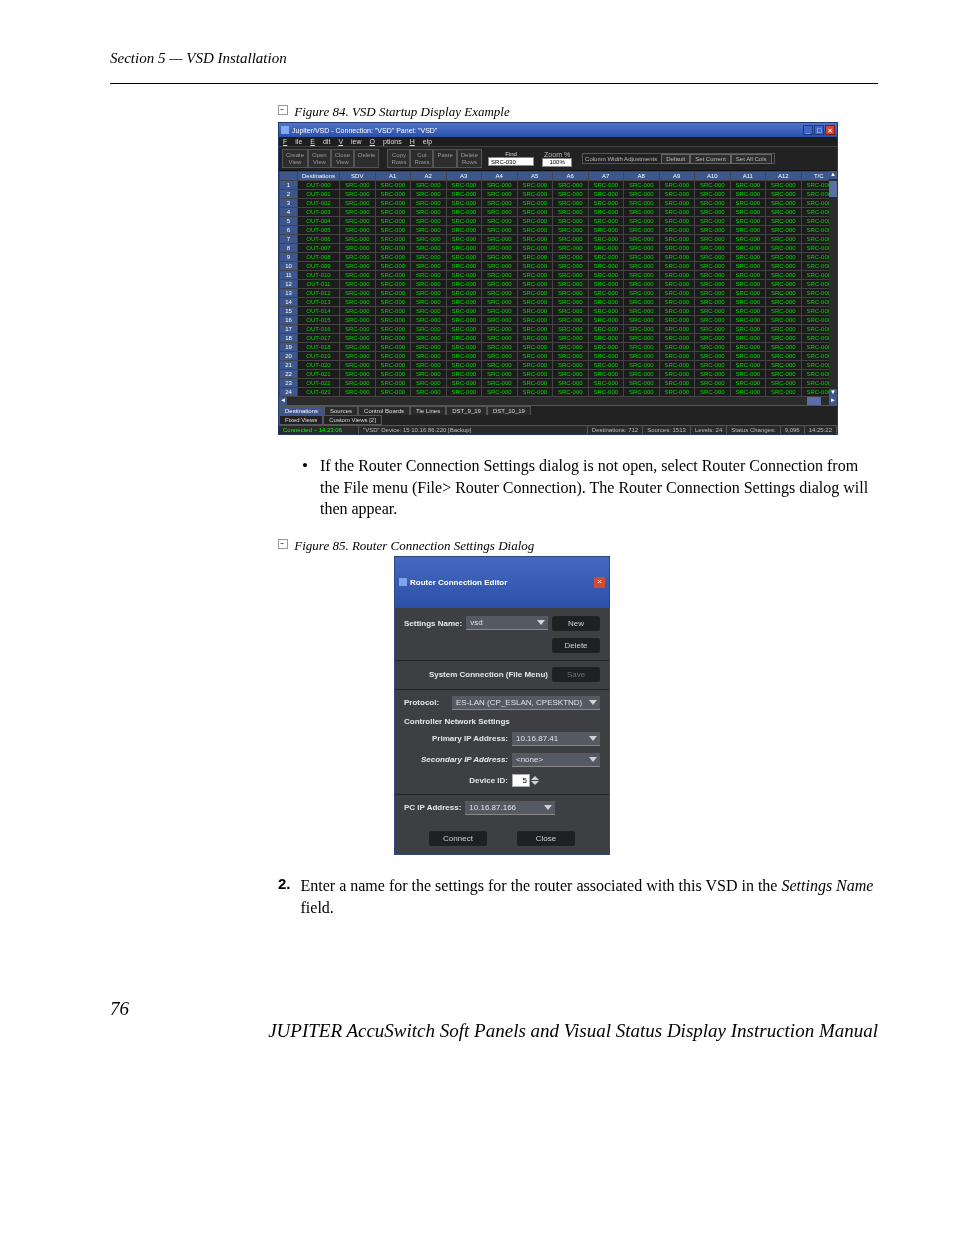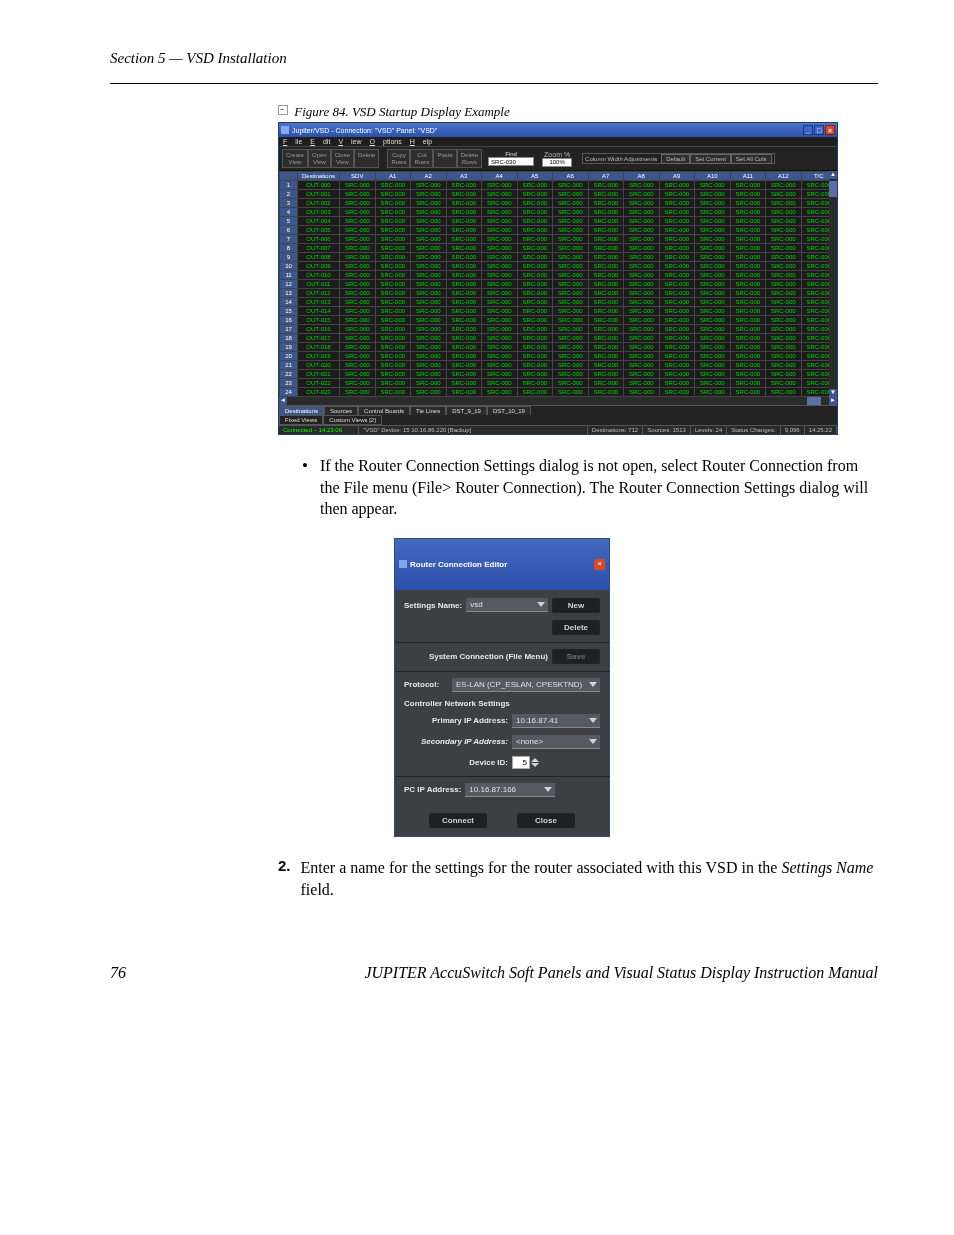--- a/index.html
+++ b/index.html
@@ -196,21 +196,21 @@
     color:#dfe1e5; padding:2px 4px; flex:1; display:flex; align-items:center;
     position:relative; height:14px;
   }
   .dlg-select .tri {
     position:absolute; right:3px; top:4px;
     width:0;height:0; border-left:4px solid transparent; border-right:4px solid transparent;
     border-top:5px solid #cfd2d6;
   }
   .dlg-btn {
     border:1px solid #222; background:#1f2024; color:#cfd2d6;
-    padding:2px 8px; font-size:8px; border-radius:2px; width:48px; text-align:center;font-weight:bold;
+    padding:2px 8px; font-size:8px; border-radius:2px; width:48px; text-align:center;
   }
   .dlg-btn.disabled { color:#6b6e73; }
   .dlg-divider { height:1px; background:#222; margin:6px -9px;}
   .dlg-syslabel { font-weight:bold; font-size:8px; color:#e5e7ea; text-align:right; flex:1;}
   .dlg-section-lbl { font-weight:bold; font-size:8px; color:#e5e7ea; margin:6px 0 6px 0;}
   .dlg-sub { margin-left:8px; }
   .stepper { display:flex; align-items:center; }
   .stepper input { width:18px; height:13px; background:#fff; color:#000; font-size:8px; text-align:right; border:1px solid #aaa; padding:0 2px;}
   .stepper .arrows { display:flex; flex-direction:column; margin-left:1px;}
   .stepper .arrows span { width:0;height:0; border-left:4px solid transparent; border-right:4px solid transparent;}
@@ -221,22 +221,23 @@
 
   
   .step-row { display:flex; margin:16px 0 0 168px;}
   .step-num {
     font-family: Arial, Helvetica, sans-serif;
     font-weight:bold; font-size:15px; margin-right:10px;
   }
 
   
   .footer {
-    display:flex; margin-top:64px;
-    font-size:16px;
+    display:flex; margin-top:80px;
+    font-size:19px;
+    flex-direction:column;
   }
   .footer .pagenum { width:110px; font-style:italic; padding-left:0;}
   .footer .manual { flex:1; text-align:right; font-style:italic; padding-right:0;}
 </style>
 </head>
 <body>
 
 <div class="page">
   <div class="running-header">
     <span>Section 5 — VSD Installation</span>
@@ -787,20 +788,24 @@
   </div>
 
   <div class="body-block">
     <div class="bullet-row">
       <div class="bullet">•</div>
       <div class="body-text">If the Router Connection Settings dialog is not open, select Router Connection from the File menu (File&gt; Router Connection). The Router Connection Settings dialog will then appear.</div>
     </div>
   </div>
 
 
+  <div class="fig-caption">
+    <span class="collapse-icon"></span>
+    <span>Figure 85.  Router Connection Settings Dialog</span>
+  </div>
 
   <div class="fig-container" style="margin-left:168px;">
     <div class="dlg">
       <div class="dlg-titlebar">
         <span style="width:8px;height:8px;background:#7fa4ea;margin-right:3px;display:inline-block;"></span>
         <span class="dlg-title">Router Connection Editor</span>
         <span class="dlg-close">×</span>
       </div>
       <div class="dlg-body">
         <div class="dlg-row">

